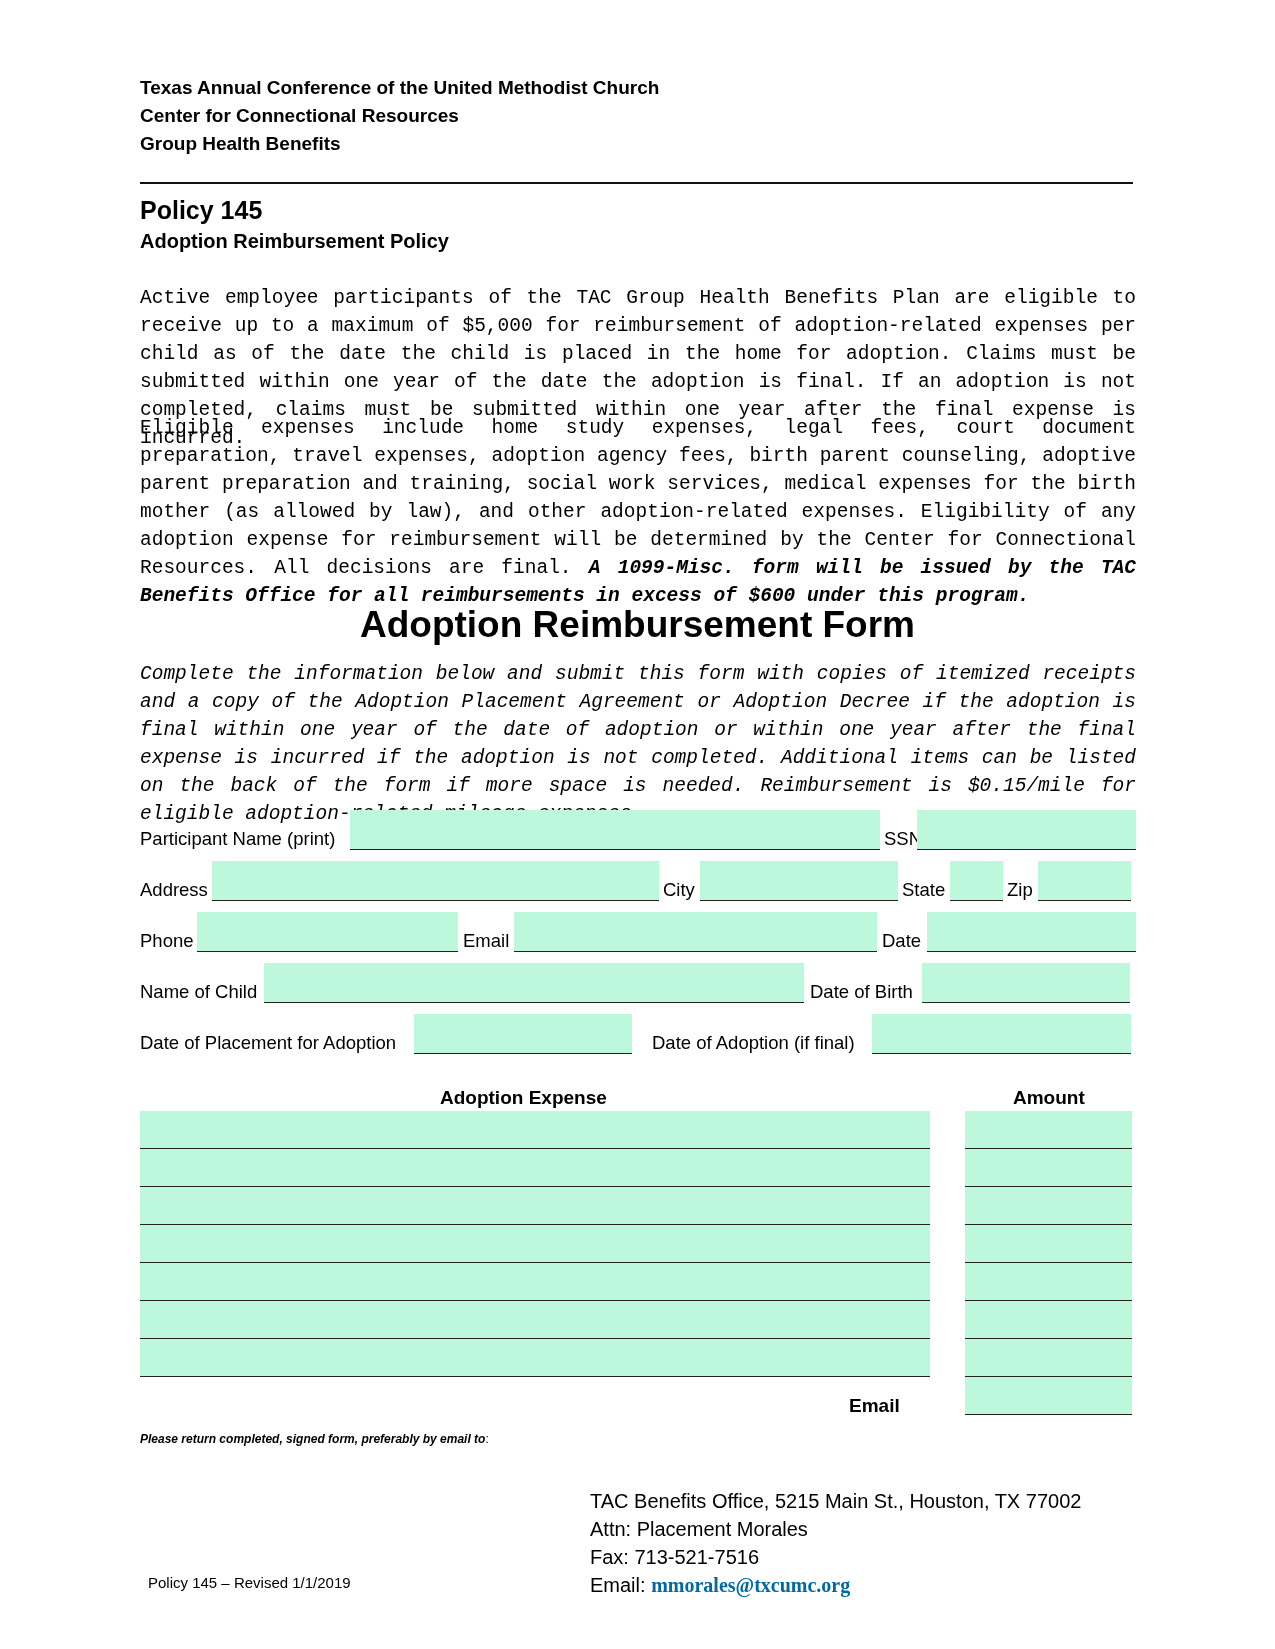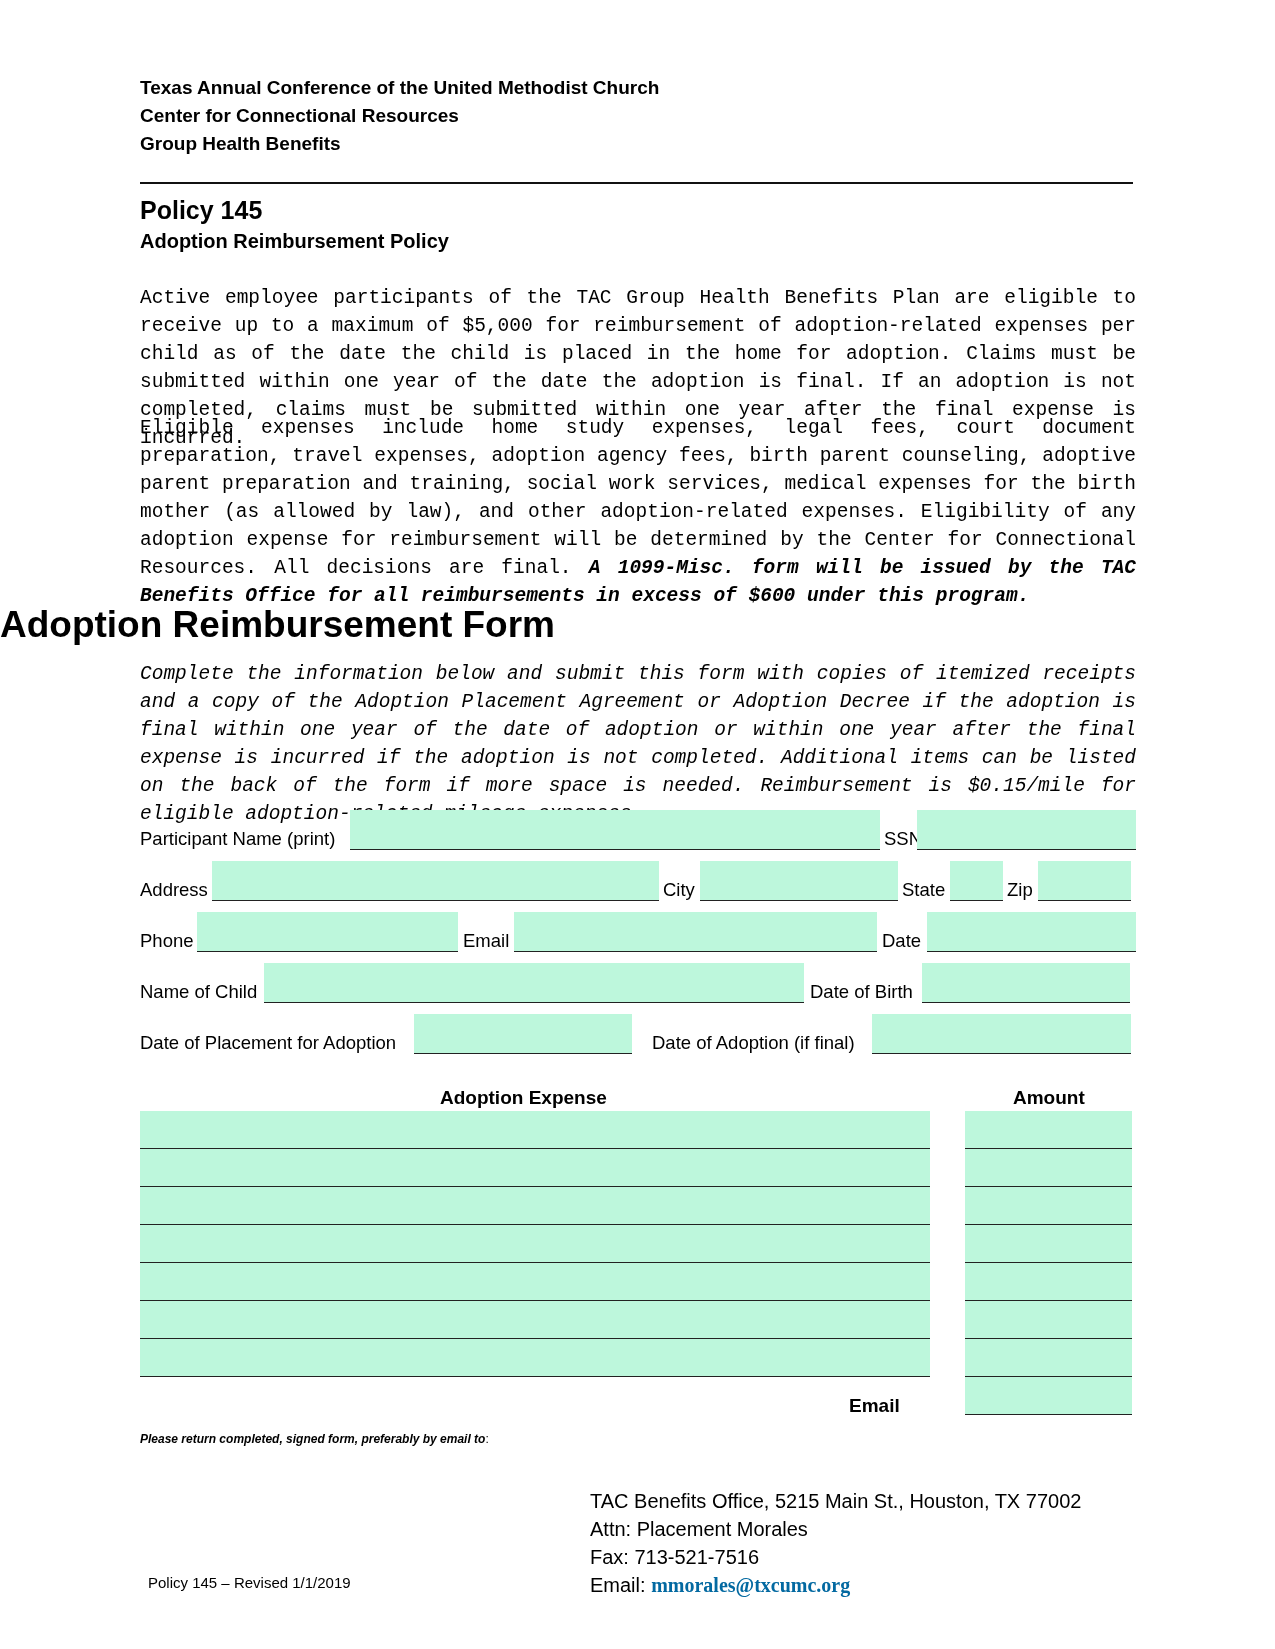--- a/index.html
+++ b/index.html
@@ -4,21 +4,21 @@
 <style>
   html, body { margin:0; padding:0; background:#fff; }
   body { width:1275px; height:1649px; position:relative; font-family:"Liberation Sans", sans-serif; color:#000; overflow:hidden; }
   .abs { position:absolute; }
   .hdr { left:140px; font-weight:bold; font-size:19px; line-height:28px; }
   .rule { left:140px; top:182px; width:993px; height:2px; background:#111; }
   .policy-num { left:140px; top:196px; font-size:25px; font-weight:bold; }
   .policy-sub { left:140px; top:230px; font-size:20px; font-weight:bold; }
   .para { left:140px; width:996px; font-size:19.5px; line-height:28px; text-align:justify;font-family:Liberation Mono, monospace; }
   .para b { font-style:italic; }
-  .form-title { left:0; width:1275px; text-align:left; top:604px; font-size:37px; font-weight:bold; }
+  .form-title { left:0; width:1275px; text-align:center; top:604px; font-size:37px; font-weight:bold; }
   .intro { font-style:italic; }
   .lbl { font-size:18.5px; white-space:nowrap;text-align:right; }
   .fld { background:#bdf7dc; border-bottom:1.5px solid #222; box-sizing:border-box; }
   .colhdr { font-size:19px; font-weight:bold; }
   .contact { left:590px; font-size:20px; line-height:28px;margin-top:28px; }
   .email-link { color:#0369a1; font-weight:bold; text-decoration:none;font-family:Liberation Serif, serif; }
   .footer { left:140px; top:1574px; font-size:15px;margin-left:8px; }
 </style>
 </head>
 <body>

